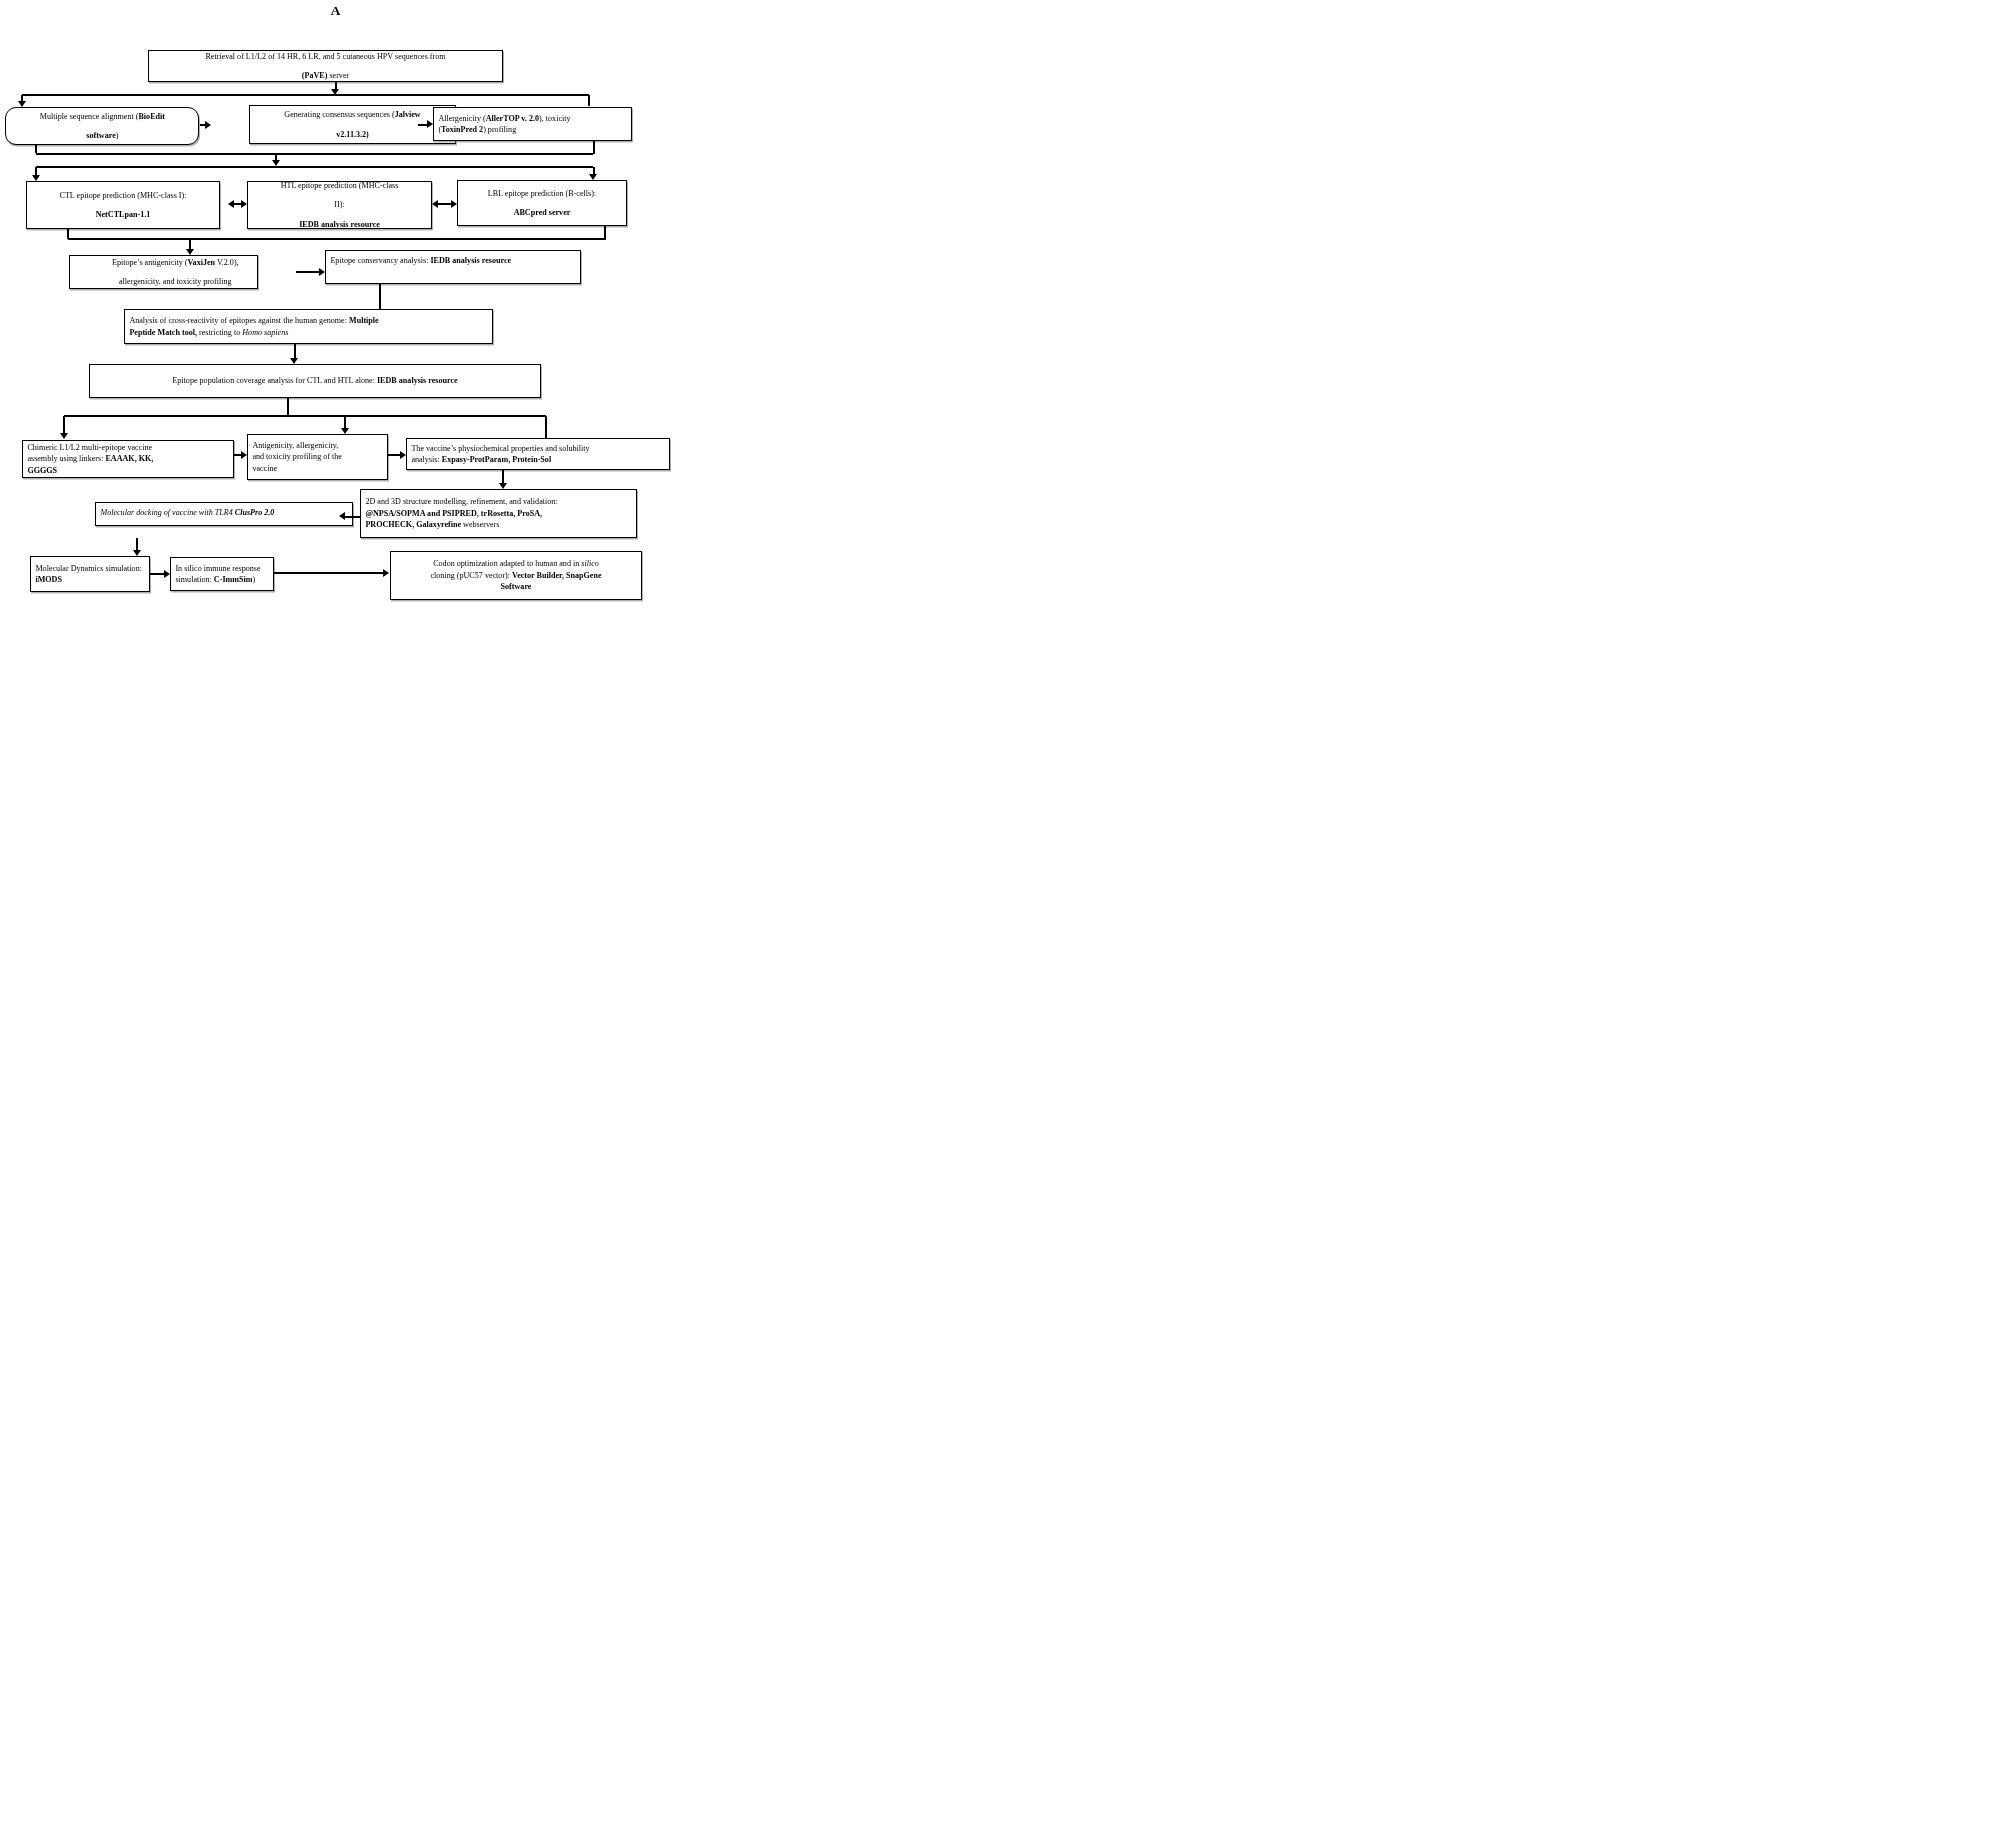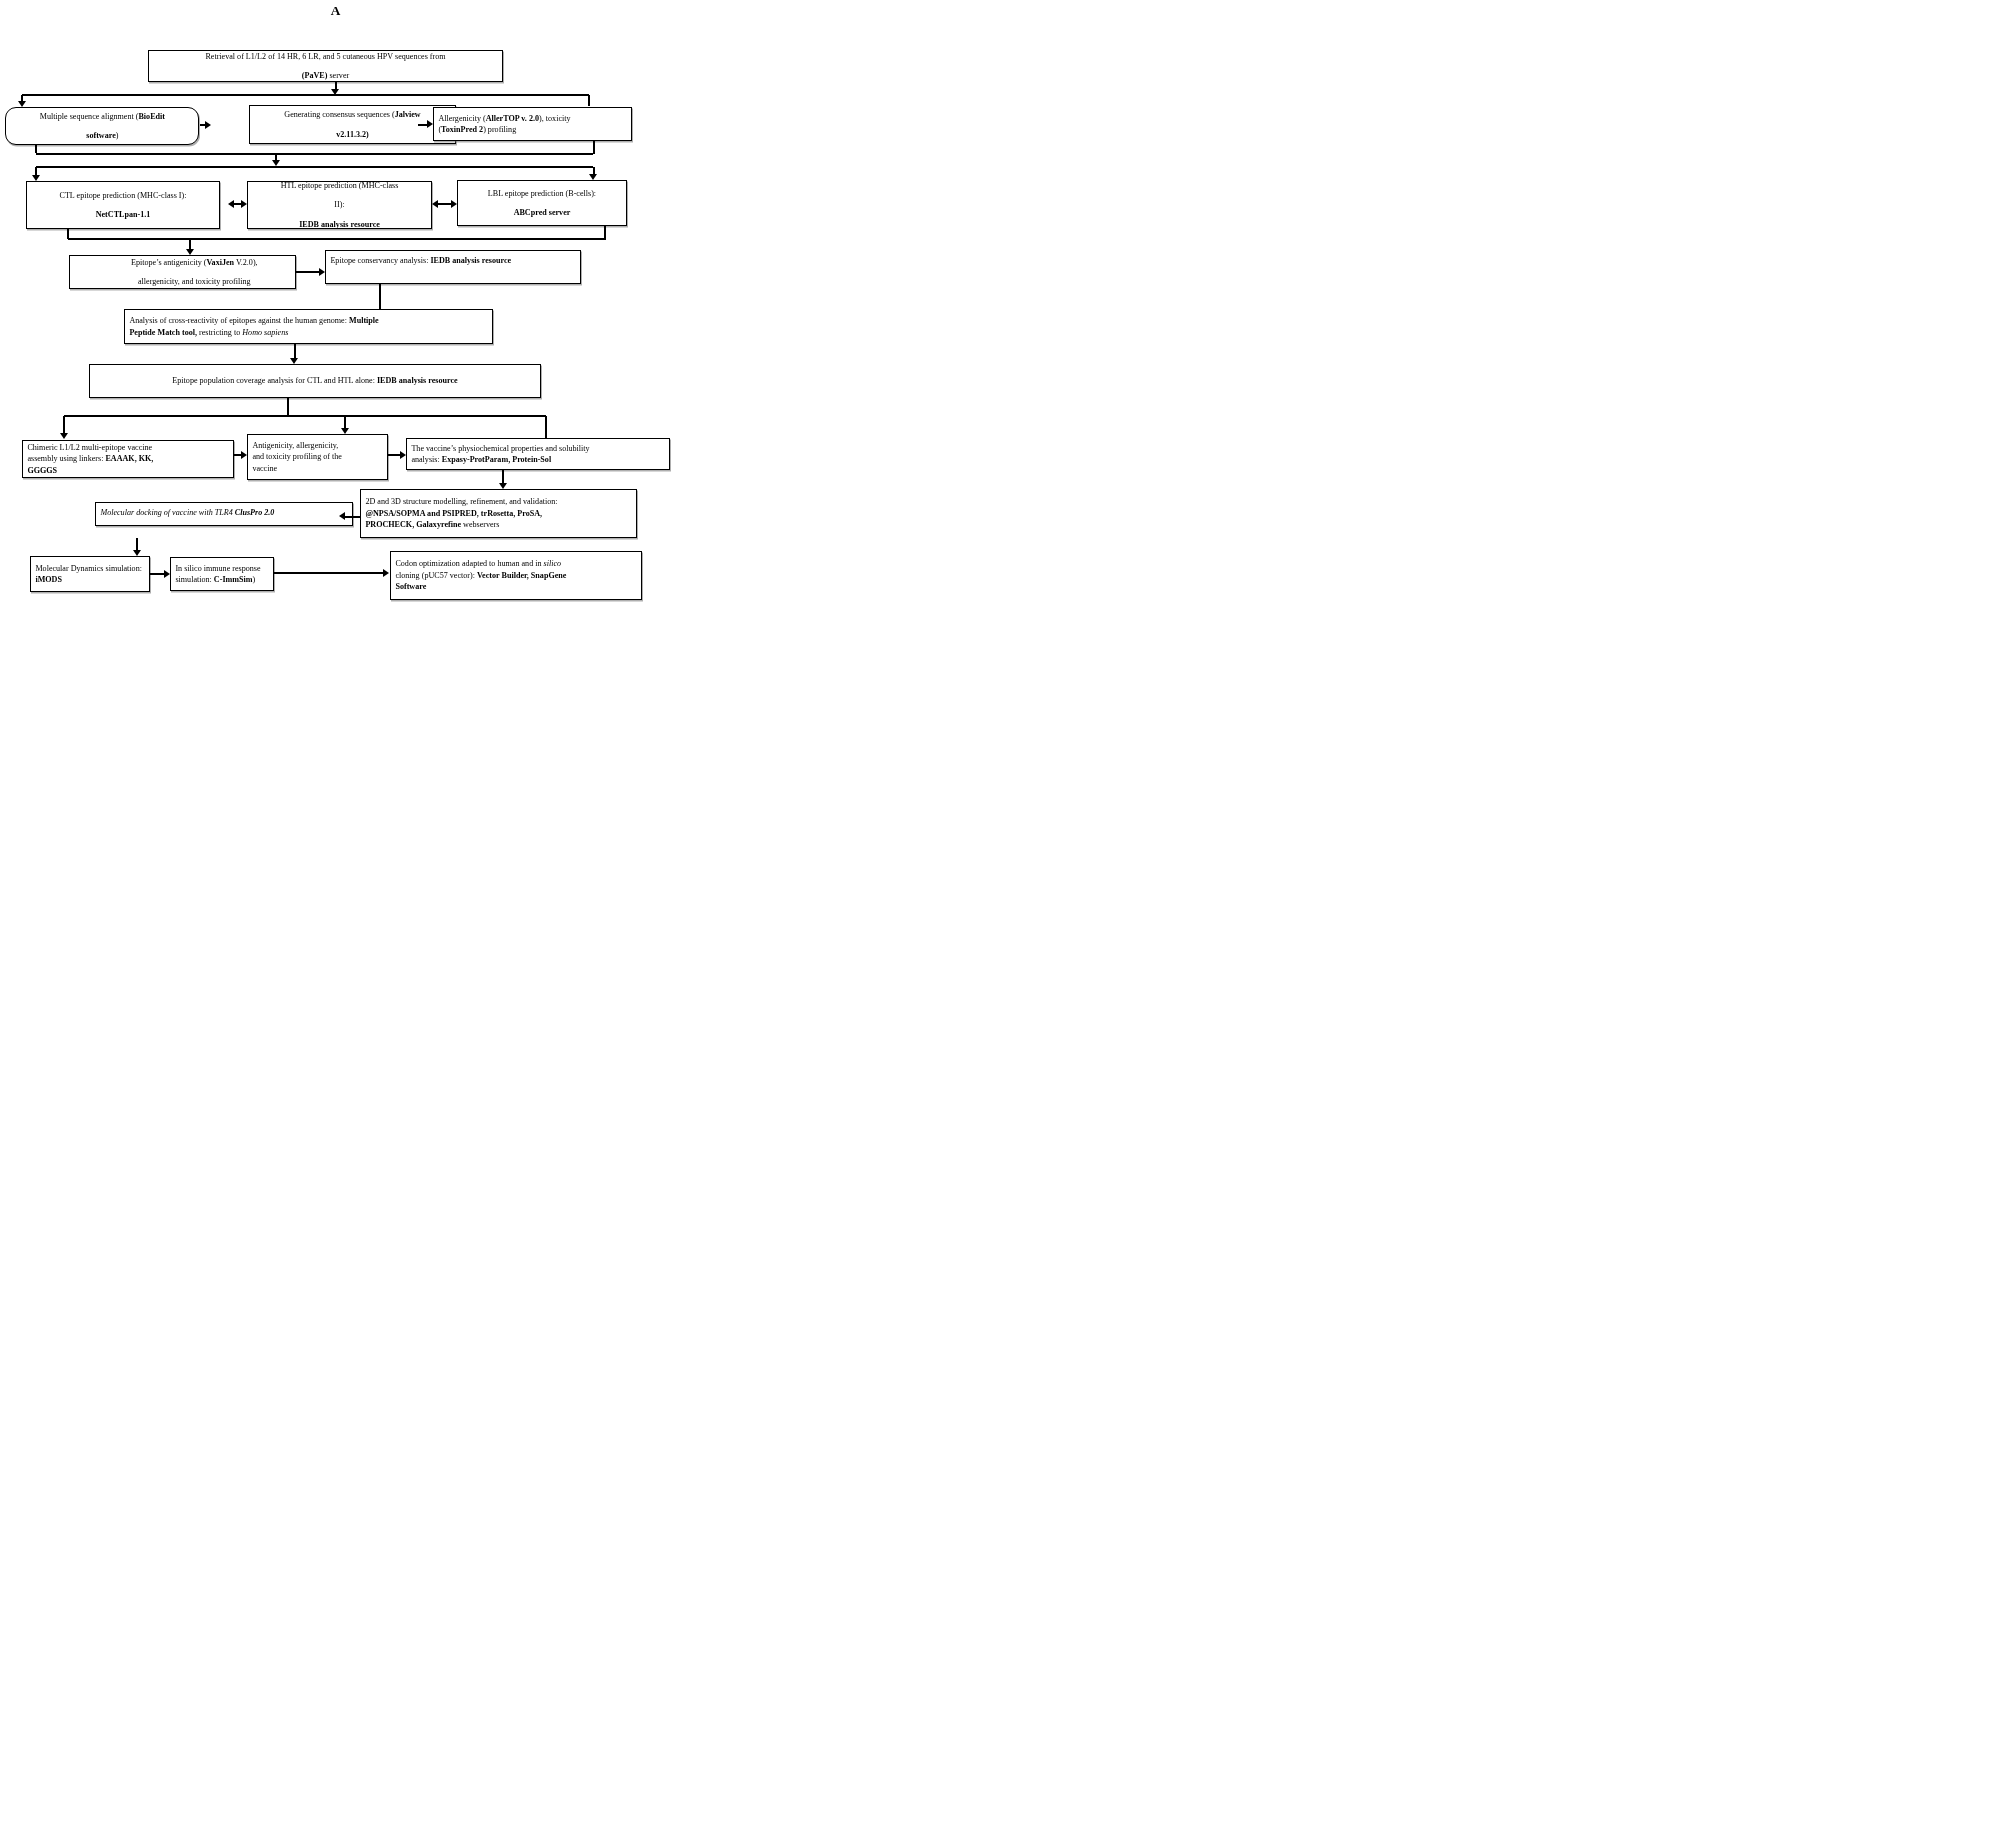--- a/index.html
+++ b/index.html
@@ -67,21 +67,21 @@
     </div>
     <div class="box align-center" style="left: 247px; top: 181px; width: 185px; height: 48px;">
       <div class="line"><span>HTL epitope prediction (MHC-class</span></div>
       <div class="line"><span>II):</span></div>
       <div class="line"><span class="run-b">IEDB analysis resource</span></div>
     </div>
     <div class="box align-center" style="left: 457px; top: 180px; width: 170px; height: 46px;">
       <div class="line"><span>LBL epitope prediction (B-cells):</span></div>
       <div class="line"><span class="run-b">ABCpred server</span></div>
     </div>
-    <div class="box align-center" style="left: 69px; top: 255px; width: 227px; height: 34px; padding-left: 28px;">
+    <div class="box align-center" style="left: 69px; top: 255px; width: 189px; height: 34px; padding-left: 28px;">
       <div class="line"><span>Epitope’s antigenicity (</span><span class="run-b">VaxiJen</span><span> V.2.0),</span></div>
       <div class="line"><span>allergenicity, and toxicity profiling</span></div>
     </div>
     <div class="box align-left valign-top" style="left: 325px; top: 250px; width: 256px; height: 34px;">
       <div class="line"><span>Epitope conservancy analysis: </span><span class="run-b">IEDB analysis resource</span></div>
     </div>
     <div class="box align-left" style="left: 124px; top: 309px; width: 369px; height: 35px;">
       <div class="line"><span>Analysis of cross-reactivity of epitopes against the human genome: </span><span class="run-b">Multiple</span></div>
       <div class="line"><span class="run-b">Peptide Match tool,</span><span> restricting to </span><span class="run-i">Homo sapiens</span></div>
     </div>
@@ -111,21 +111,21 @@
       <div class="line"><span class="run-b">PROCHECK, Galaxyrefine</span><span> webservers</span></div>
     </div>
     <div class="box align-left" style="left: 30px; top: 556px; width: 120px; height: 36px;">
       <div class="line"><span>Molecular Dynamics simulation:</span></div>
       <div class="line"><span class="run-b">iMODS</span></div>
     </div>
     <div class="box align-left" style="left: 170px; top: 557px; width: 104px; height: 34px;">
       <div class="line"><span>In silico immune response</span></div>
       <div class="line"><span>simulation: </span><span class="run-b">C-ImmSim</span><span>)</span></div>
     </div>
-    <div class="box align-left" style="left: 390px; top: 551px; width: 252px; height: 49px;">
+    <div class="box align-left" style="left: 390px; top: 551px; width: 252px; height: 49px; text-align: center;">
       <div class="line"><span>Codon optimization adapted to human and in </span><span class="run-i">silico</span></div>
       <div class="line"><span>cloning (pUC57 vector): </span><span class="run-b">Vector Builder, SnapGene</span></div>
       <div class="line"><span class="run-b">Software</span></div>
     </div>
     <div class="conn" style="left: 335px; top: 82px; width: 1.5px; height: 7px;"></div>
     <div class="head" style="left: 331px; top: 89px; border-left: 4px solid transparent; border-right: 4px solid transparent; border-top: 6.4px solid rgb(0, 0, 0);"></div>
     <div class="conn" style="left: 22px; top: 94px; width: 567px; height: 1.5px;"></div>
     <div class="conn" style="left: 21px; top: 95px; width: 1.5px; height: 6px;"></div>
     <div class="head" style="left: 18px; top: 101px; border-left: 4px solid transparent; border-right: 4px solid transparent; border-top: 6.4px solid rgb(0, 0, 0);"></div>
     <div class="conn" style="left: 588px; top: 95px; width: 1.5px; height: 11.3px;"></div>

